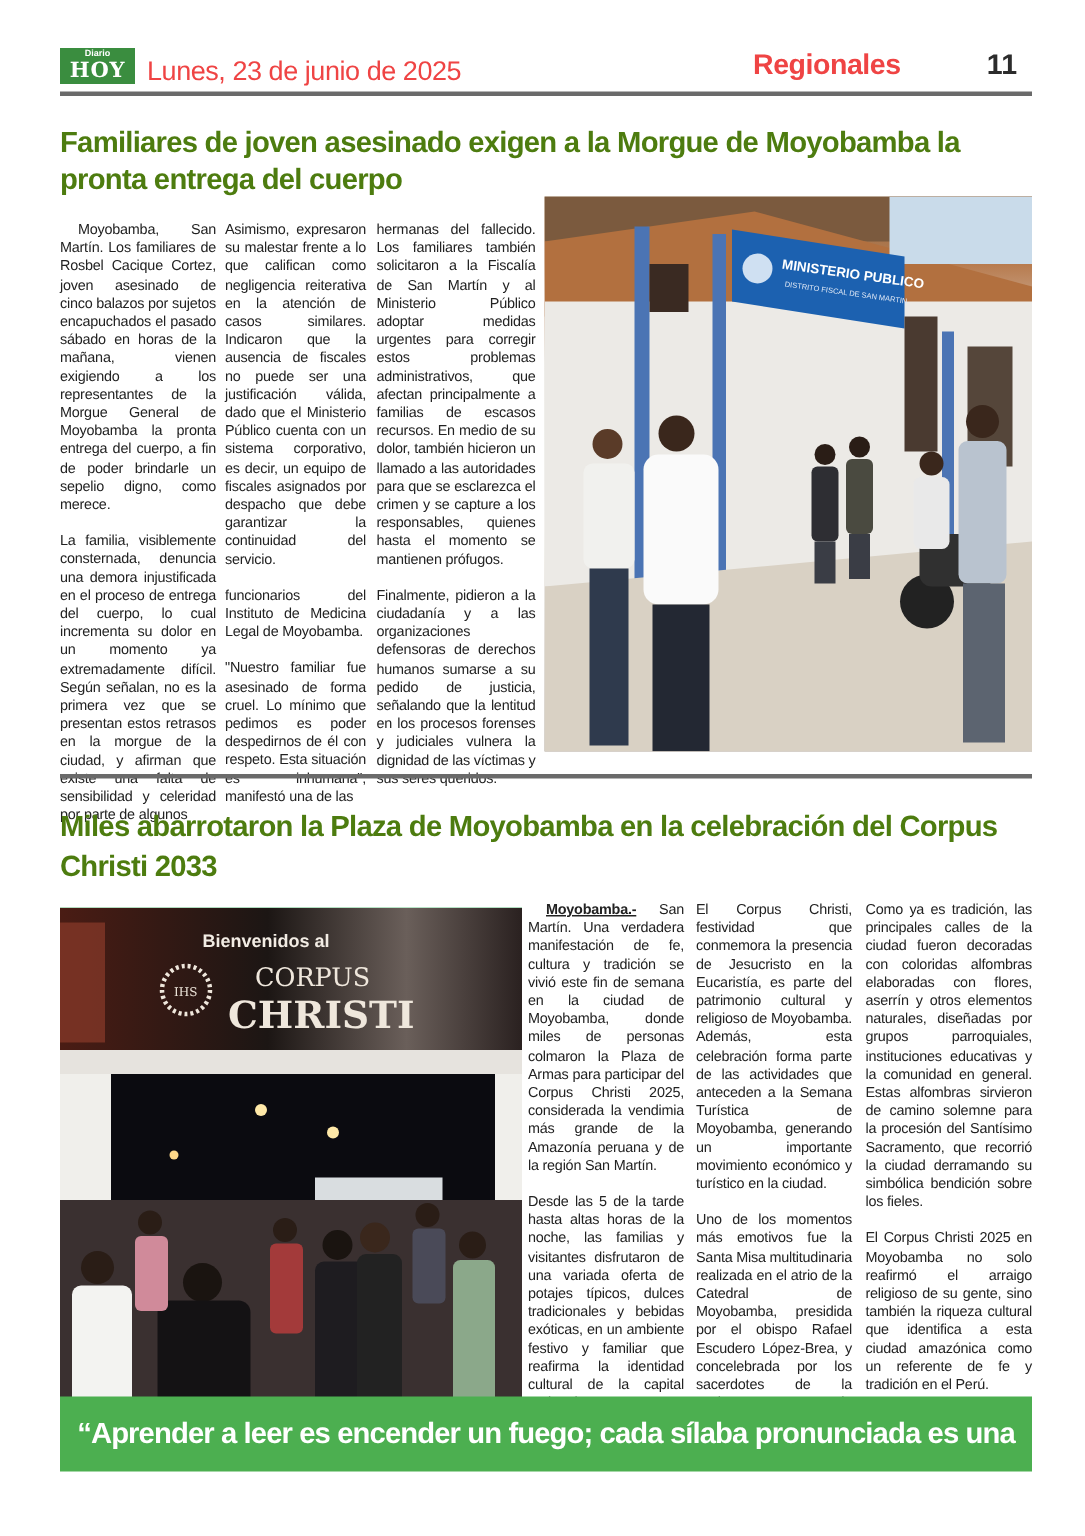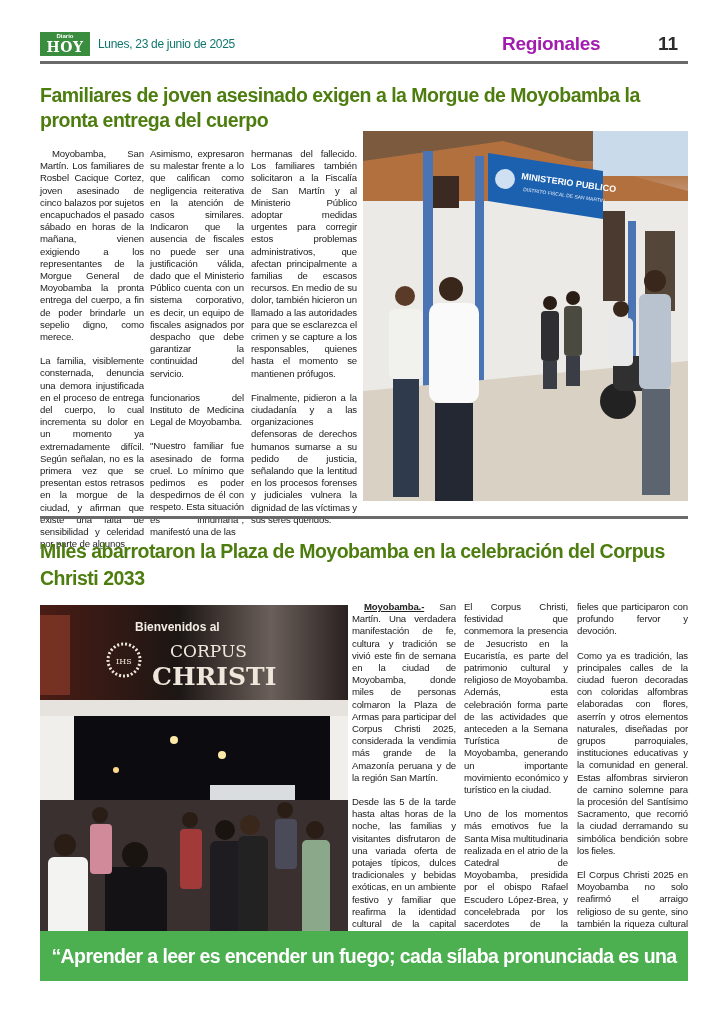--- a/index.html
+++ b/index.html
@@ -2,22 +2,22 @@
 <html><head>
 <meta charset="utf-8">
 <style>
   html, body { margin: 0; padding: 0; background: #ffffff; }
   body { width: 723px; height: 1024px; position: relative; overflow: hidden; font-family: "Liberation Sans", sans-serif; color: #222; }
 
   .header { position: absolute; left: 40px; top: 32px; width: 648px; height: 26px; text-decoration: underline; }
   .logo { position: absolute; left: 0; top: 0; width: 50px; height: 24px; background: #3a8d3f; color: #fff; text-align: center; }
   .logo .small { display: block; font-size: 6px; line-height: 7px; font-weight: bold; padding-top: 1px; }
   .logo .big { display: block; font-family: "DejaVu Serif", serif; font-weight: bold; font-size: 14px; line-height: 15px; letter-spacing: 0.5px; }
-  .date { position: absolute; left: 58px; top: 5px; font-size: 12px; color: #0f766e; letter-spacing: -0.3px; }
-  .section { position: absolute; left: 462px; top: 1px; font-size: 19px; font-weight: bold; color: #a21caf; letter-spacing: -0.3px; }
+  .date { position: absolute; left: 58px; top: 5px; font-size: 18px; color: #ef4444; letter-spacing: -0.3px; }
+  .section { position: absolute; left: 462px; top: 1px; font-size: 19px; font-weight: bold; color: #ef4444; letter-spacing: -0.3px; }
   .pagenum { position: absolute; right: 10px; top: 1px; font-size: 19px; font-weight: bold; color: #2c2c2c; }
   .rule { position: absolute; left: 40px; width: 648px; height: 3px; background: #6a6a6a; }
 
   .headline { position: absolute; left: 40px; width: 648px; text-align: left; font-weight: bold; color: #4d7c0f; letter-spacing: -0.5px; }
   .h1 { top: 70px; font-size: 19.5px; line-height: 25px; }
   .h2 { top: 522px; font-size: 19.5px; line-height: 27px; }
 
   .col { position: absolute; font-size: 9.6px; line-height: 12.2px; text-align: justify; color: #222; letter-spacing: -0.15px; margin-top: 20px; }
   .col p { margin: 0 0 12px 0; text-indent: 0; }
   .col p.first { text-indent: 12px; }
@@ -172,18 +172,17 @@
 
 <div class="col" style="left:352px; top:581px; width:104px;">
   <p class="first"><span class="lead">Moyobamba.-</span><span> San Martín. Una verdadera manifestación de fe, cultura y tradición se vivió este fin de semana en la ciudad de Moyobamba, donde miles de personas colmaron la Plaza de Armas para participar del Corpus Christi 2025, considerada la vendimia más grande de la Amazonía peruana y de la región San Martín.</span></p>
   <p>Desde las 5 de la tarde hasta altas horas de la noche, las familias y visitantes disfrutaron de una variada oferta de potajes típicos, dulces tradicionales y bebidas exóticas, en un ambiente festivo y familiar que reafirma la identidad cultural de la capital regional.</p>
 </div>
 <div class="col" style="left:464px; top:581px; width:104px;">
   <p>El Corpus Christi, festividad que conmemora la presencia de Jesucristo en la Eucaristía, es parte del patrimonio cultural y religioso de Moyobamba. Además, esta celebración forma parte de las actividades que anteceden a la Semana Turística de Moyobamba, generando un importante movimiento económico y turístico en la ciudad.</p>
   <p>Uno de los momentos más emotivos fue la Santa Misa multitudinaria realizada en el atrio de la Catedral de Moyobamba, presidida por el obispo Rafael Escudero López-Brea, y concelebrada por los sacerdotes de la Prelatura de Moyobamba. La ceremonia congregó a un mar de</p>
 </div>
 <div class="col" style="left:577px; top:581px; width:111px;">
-  <p>fieles que participaron con profundo fervor y devoción.</p>
   <p>Como ya es tradición, las principales calles de la ciudad fueron decoradas con coloridas alfombras elaboradas con flores, aserrín y otros elementos naturales, diseñadas por grupos parroquiales, instituciones educativas y la comunidad en general. Estas alfombras sirvieron de camino solemne para la procesión del Santísimo Sacramento, que recorrió la ciudad derramando su simbólica bendición sobre los fieles.</p>
   <p>El Corpus Christi 2025 en Moyobamba no solo reafirmó el arraigo religioso de su gente, sino también la riqueza cultural que identifica a esta ciudad amazónica como un referente de fe y tradición en el Perú.</p>
 </div>
 
 <div class="quote-bar">“Aprender a leer es encender un fuego; cada sílaba pronunciada es una chispa”.</div>
 
 </body></html>

